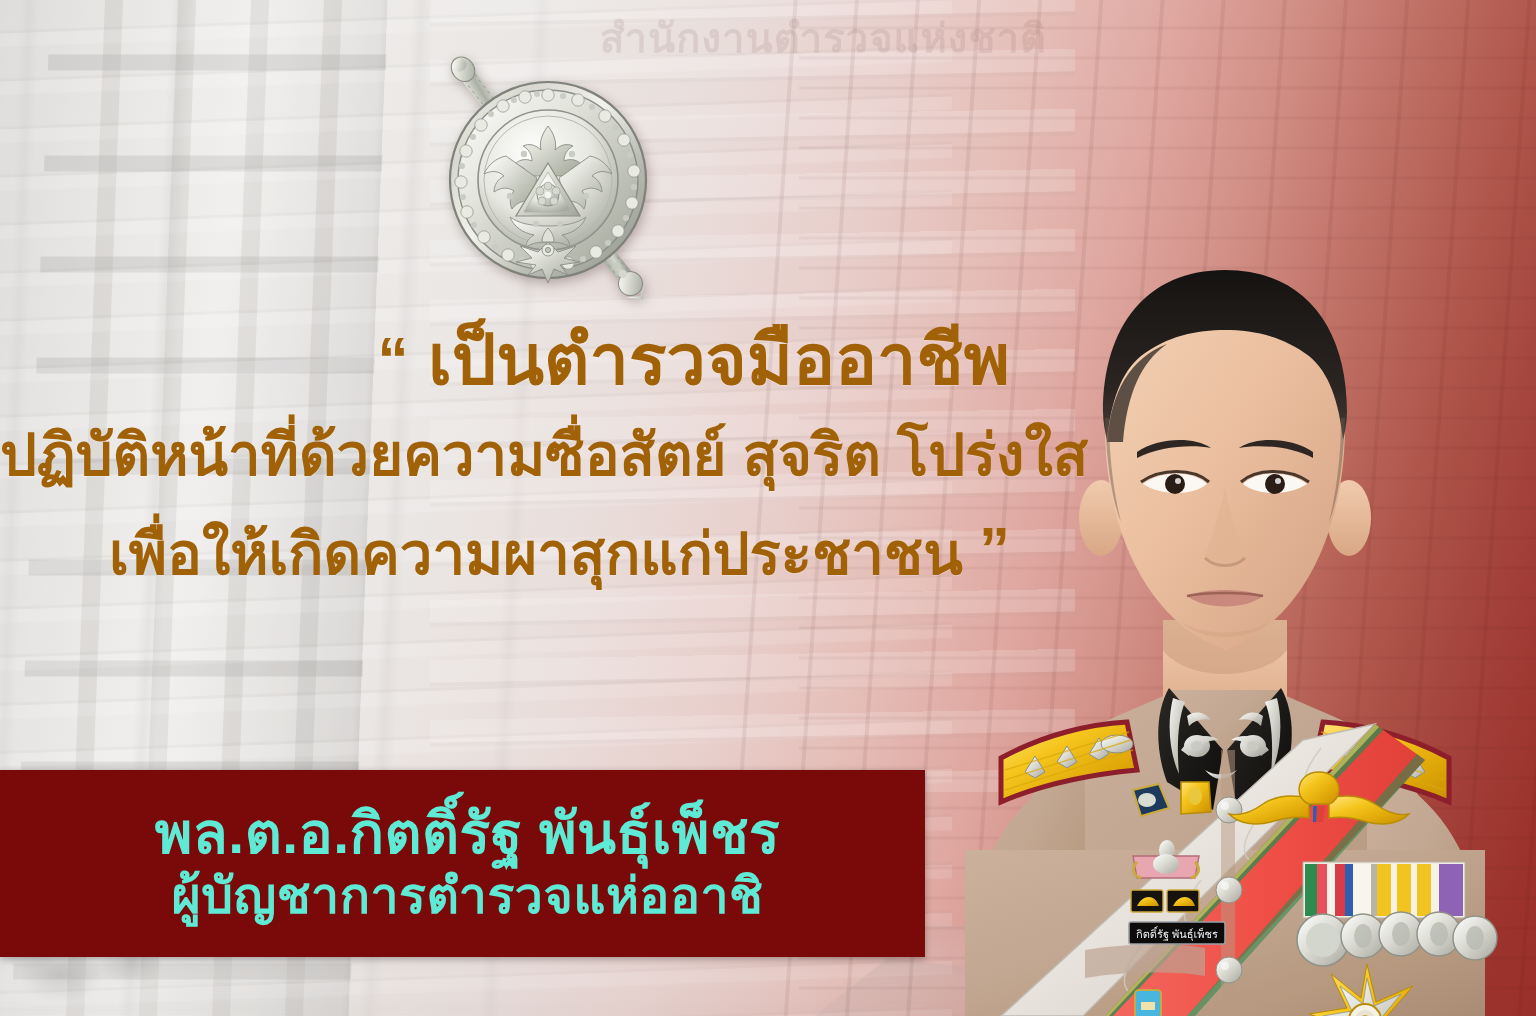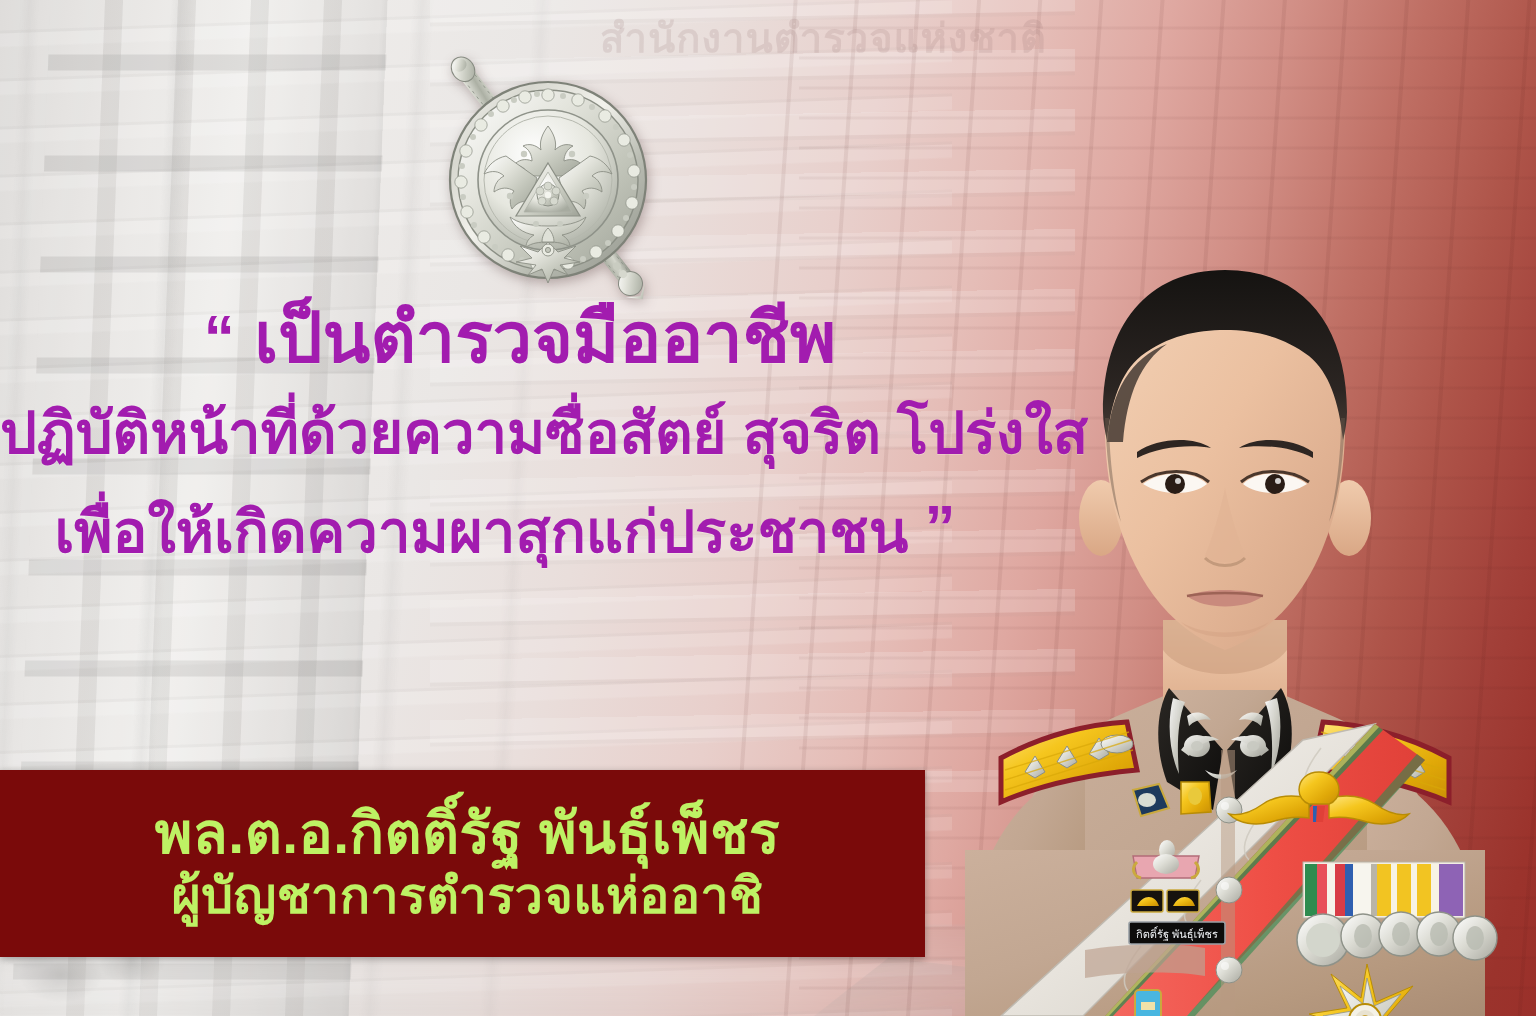--- a/index.html
+++ b/index.html
@@ -136,44 +136,44 @@
 
   
   .emblem{
     position:absolute;left:398px;top:28px;width:300px;height:300px;
   }
   .emblem svg{width:100%;height:100%;display:block;
     filter:drop-shadow(2px 4px 6px rgba(60,30,30,.30));}
 
   
   .quote-wrap{
-    position:absolute;left:0;top:302px;width:1010px;
-    text-align:center;
-    color:#a21caf;
+    position:absolute;left:0;top:324px;width:1010px;
+    text-align:right;
+    color:#a16207;
     font-weight:700;
     line-height:1.04;
     text-shadow:0 1px 0 rgba(255,255,255,.25);
   }
   .q-line{white-space:nowrap;}
   .q1{font-size:70px;letter-spacing:0px;padding-left:30px;}
   .q2{font-size:58px;margin-top:28px;letter-spacing:0px;}
   .q3{font-size:58px;margin-top:32px;letter-spacing:0px;}
   .qmark{font-size:62px;vertical-align:0.06em;font-weight:700;}
   .qmark-close{font-size:62px;vertical-align:0.06em;font-weight:700;}
 
   
   .banner{
     position:absolute;left:0;top:770px;width:925px;height:187px;
     background:#7a0a0a;
     box-shadow:0 2px 7px rgba(0,0,0,.30);
   }
   .banner-inner{
     position:absolute;inset:0;
     display:flex;flex-direction:column;align-items:center;justify-content:center;
-    color:#bef264;font-weight:700;line-height:1.05;
+    color:#5eead4;font-weight:700;line-height:1.05;
     padding-left:10px;
   }
   .banner-name{font-size:57px;letter-spacing:0.5px;white-space:nowrap;}
   .banner-title{font-size:50px;letter-spacing:0.5px;margin-top:6px;white-space:nowrap;}
 
   
   .portrait{
     position:absolute;left:905px;top:150px;width:640px;height:866px;
   }
   .portrait svg{width:100%;height:100%;display:block;}

